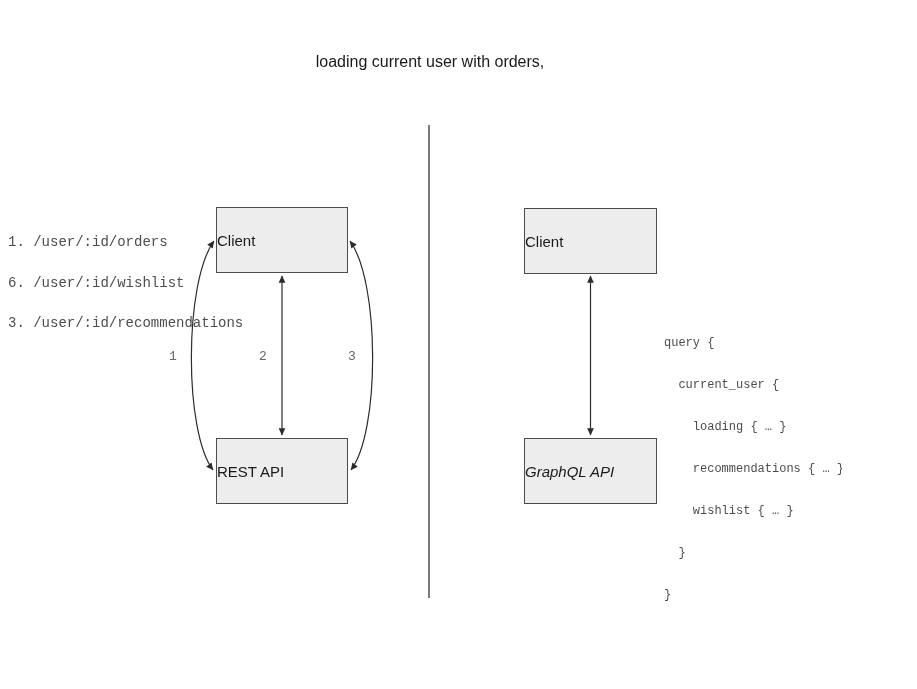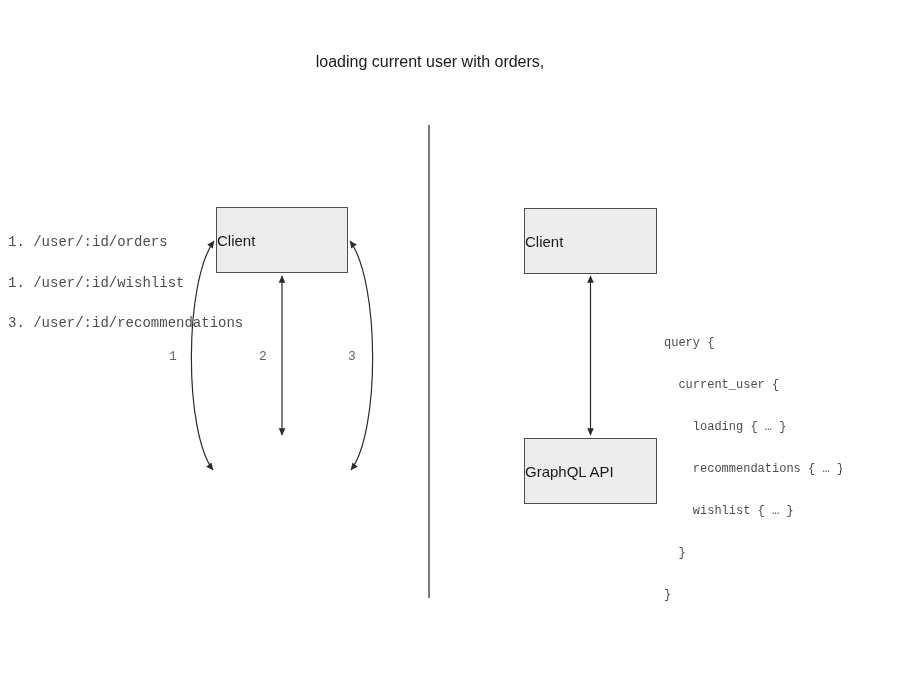--- a/index.html
+++ b/index.html
@@ -8,21 +8,21 @@
   .title{position:absolute;left:190px;top:20px;width:480px;text-align:center;
          font-size:16px;line-height:20px;color:var(--title_text,#1a1a1a);}
   .divider{position:absolute;left:428px;top:93px;width:2px;height:473px;
            background:var(--divider,#7a7a7a);}
   .node{position:absolute;display:flex;align-items:center;justify-content:flex-start;
         background:var(--box_fill,#ededed);border:1px solid var(--box_border,#4d4d4d);
         font-size:15px;color:var(--box_text,#1a1a1a);box-sizing:border-box;}
   #rest-client{left:216px;top:175px;width:132px;height:66px;}
   #rest-api{left:216px;top:406px;width:132px;height:66px;}
   #gql-client{left:524px;top:176px;width:133px;height:66px;}
-  #gql-api{left:524px;top:406px;width:133px;height:66px;}
+  #gql-api{left:524px;top:406px;width:133px;height:66px;font-style:italic;}
   .mono{font-family:"Liberation Mono","DejaVu Sans Mono",monospace;color:var(--code_text,#4d4d4d);}
   .endpoints{position:absolute;left:8px;top:177px;font-size:14px;line-height:13.5px;white-space:pre;}
   .query{position:absolute;left:664px;top:276px;font-size:12px;line-height:14px;white-space:pre;}
   .arrow-num{position:absolute;width:22px;text-align:center;top:317px;
              font-family:"Liberation Mono","DejaVu Sans Mono",monospace;
              font-size:13px;color:var(--label_text,#666666);}
   #num1{left:162px;} #num2{left:252px;} #num3{left:341px;}
   svg.overlay{position:absolute;left:0;top:0;pointer-events:none;}
 </style>
 </head>
@@ -31,26 +31,29 @@
 <div id="page">
 
   <div class="title">
     <div>loading current user with orders,</div>
   </div>
 
   <div class="divider"></div>
 
   <div class="endpoints mono">
     <div>1. /user/:id/orders</div>
-    <div>1. /user/:id/wishlist</div>
+    <div>6. /user/:id/wishlist</div>
     <div>3. /user/:id/recommendations</div>
   </div>
 
   <div id="rest-client" class="node">
     <span>Client</span>
+  </div>
+  <div id="rest-api" class="node">
+    <span>REST API</span>
   </div>
 
   <div id="num1" class="arrow-num">1</div>
   <div id="num2" class="arrow-num">2</div>
   <div id="num3" class="arrow-num">3</div>
 
   <div id="gql-client" class="node">
     <span>Client</span>
   </div>
   <div id="gql-api" class="node">

